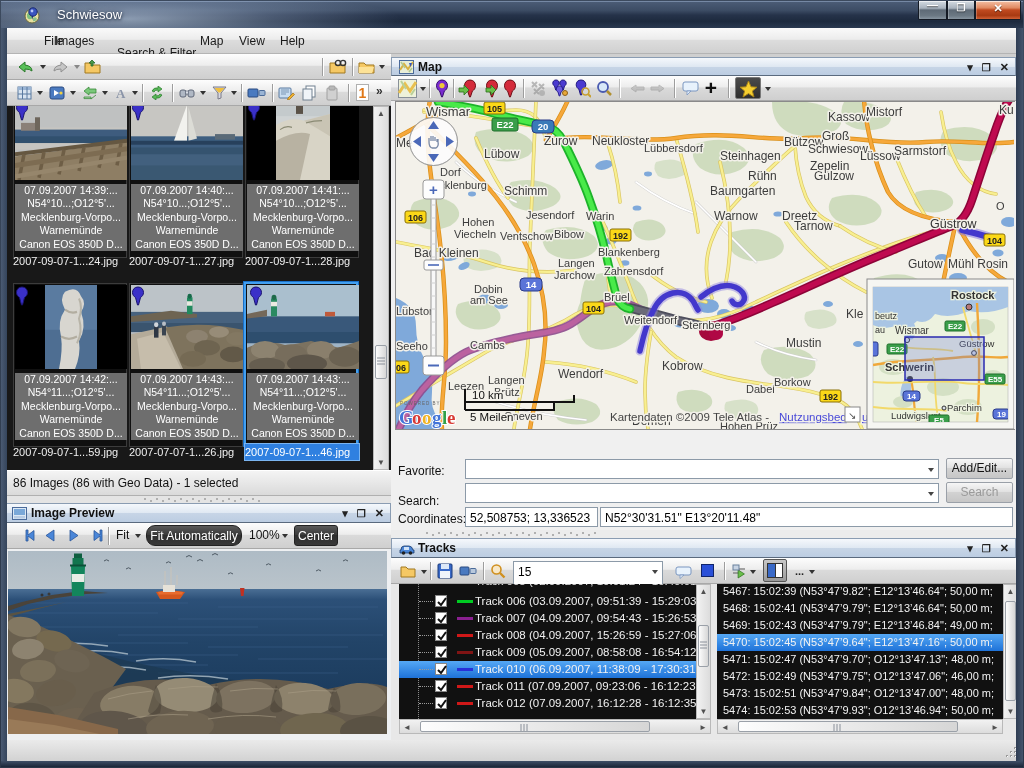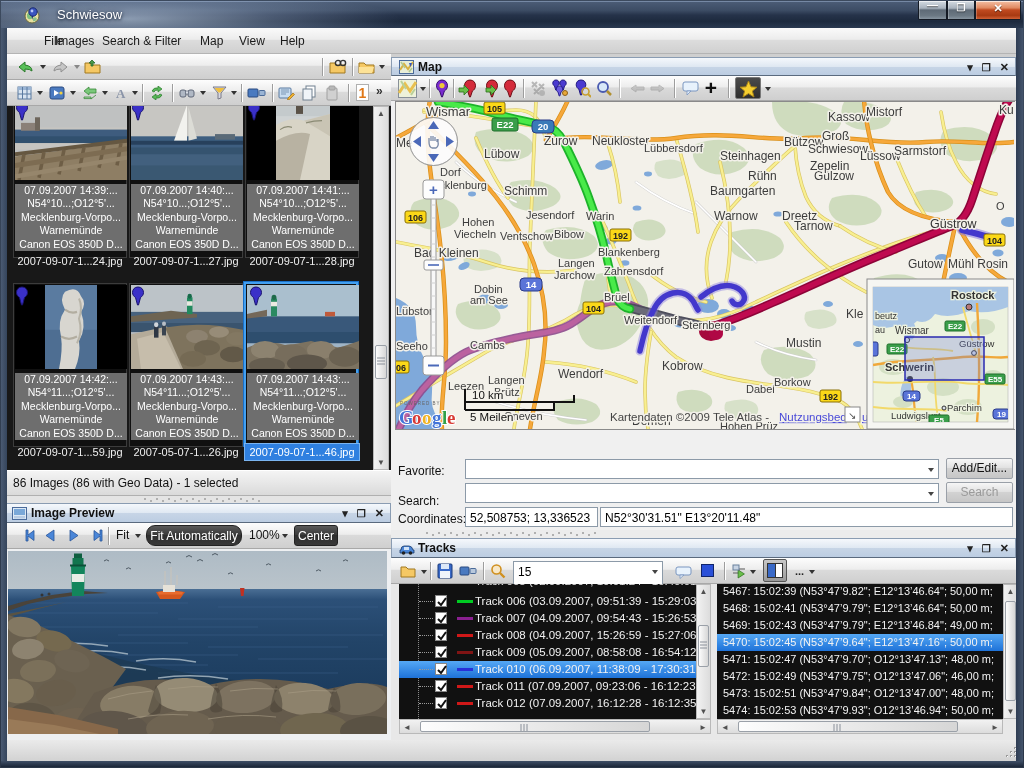--- a/index.html
+++ b/index.html
@@ -43,21 +43,21 @@
 .combo{position:absolute;background:#fff;border:1px solid #8c9aa8;}
 .combo .cbtext{position:absolute;left:4px;top:3px;font-size:12px;color:#000;white-space:nowrap;}
 .combo .cbarr{position:absolute;right:4px;top:8px;width:0;height:0;border-left:3.5px solid transparent;border-right:3.5px solid transparent;border-top:4px solid #444;}
 .gbtn{position:absolute;background:linear-gradient(180deg,#f6f6f6,#e2e2e2 45%,#d2d2d2 50%,#c6c6c6);border:1px solid #9aa0a8;border-radius:2px;text-align:center;font-size:12px;color:#111;}
 .darkbtn{position:absolute;background:linear-gradient(180deg,#5a5a5a,#3a3a3a 45%,#2e2e2e 50%,#383838);border:1px solid #222;border-radius:3px;color:#fff;text-align:center;}
 
 .tcell{position:absolute;width:114px;height:164px;border:1px solid #3c3c3c;background:#101010;}
 .tsel{border:2px solid #44a0f0;margin:-1px;box-shadow:0 0 0 1px #1a70c8;}
 .tphoto{position:absolute;left:1px;top:1px;width:112px;height:84px;overflow:hidden;}
 .tcap{position:absolute;left:1px;top:89px;width:112px;height:67px;background:#6e6e6e;color:#fff;font-size:10.5px;text-align:center;line-height:13.4px;white-space:nowrap;overflow:hidden;}
-.tfile{position:absolute;width:114px;text-align:center;color:#efefef;font-size:11px;height:16px;line-height:16px;white-space:nowrap;}
+.tfile{position:absolute;width:114px;text-align:left;color:#efefef;font-size:11px;height:16px;line-height:16px;white-space:nowrap;}
 .tfsel{background:#2f80e0;color:#fff;outline:1px solid #7ab4f0;}
 .pin{position:absolute;}
 </style>
 </head>
 <body>
 <div id="win">
 <div id="titlebar">
   <div id="titleglow"></div>
   <svg class="abs" style="left:22px;top:5px" width="18" height="18" viewBox="0 0 18 18">
     <circle cx="9" cy="10" r="7" fill="#e8e0a0" stroke="#6a6a40" stroke-width="1"></circle>
@@ -76,21 +76,21 @@
           <div class="glyph" style="font-size:10px;">❐</div>
         </div>
     <div class="wbtn" id="btn-close" style="left:57px;width:46px;">
           <div class="glyph">✕</div>
         </div>
   </div>
 </div>
 <div id="menubar">
   <div class="menuitem" style="left:18px;margin-left:22px;">File</div>
   <div class="menuitem" style="left:51px;">Images</div>
-  <div class="menuitem" style="left:98px;">Search &amp; Filter</div>
+  <div class="menuitem" style="left:113px;margin-top:12px;">Search &amp; Filter</div>
   <div class="menuitem" style="left:196px;">Map</div>
   <div class="menuitem" style="left:235px;">View</div>
   <div class="menuitem" style="left:276px;">Help</div>
 </div>
 
 <div id="toolbar1" class="abs toolbar" style="left:4px;top:54px;width:387px;height:26px;">
   <svg class="abs" style="left:12px;top:6px;" width="20" height="14" viewBox="0 0 20 14">
     <path d="M9 2 L3 7 L9 12 L9 9 Q14 9 16 11 Q16 6 9 5 Z" fill="#58c058" stroke="#2a7a2a" stroke-width="1"></path>
   </svg>
   <div class="darr" style="left:36px;top:11px;"></div>
@@ -323,21 +323,21 @@
     </svg></div>
     <div class="tcap">
           <div>07.09.2007 14:43:...</div>
           <div>N54°11...;O12°5'...</div>
           <div>Mecklenburg-Vorpo...</div>
           <div>Warnemünde</div>
           <div>Canon EOS 350D D...</div>
         </div>
   </div>
   <div class="tfile" style="left:9px;top:338px;">2007-09-07-1...59.jpg</div>
-  <div class="tfile" style="left:125px;top:338px;">2007-05-07-1...26.jpg</div>
+  <div class="tfile" style="left:125px;top:338px;">2007-07-07-1...26.jpg</div>
   <div class="tfile tfsel" style="left:241px;top:338px;">2007-09-07-1...46.jpg</div>
 
   <svg class="pin" style="left:11px;top:-5px;" width="14" height="20" viewBox="0 0 14 20">
         <path d="M7 1 C3.5 1 1.5 3.5 1.5 6.5 C1.5 9 3 10.5 4.5 11.5 L6.5 19 L7.5 19 L9.5 11.5 C11 10.5 12.5 9 12.5 6.5 C12.5 3.5 10.5 1 7 1" fill="#3a30c8" stroke="#1a1470" stroke-width="1"></path>
       </svg>
   <svg class="pin" style="left:127px;top:-5px;" width="14" height="20" viewBox="0 0 14 20">
         <path d="M7 1 C3.5 1 1.5 3.5 1.5 6.5 C1.5 9 3 10.5 4.5 11.5 L6.5 19 L7.5 19 L9.5 11.5 C11 10.5 12.5 9 12.5 6.5 C12.5 3.5 10.5 1 7 1" fill="#3a30c8" stroke="#1a1470" stroke-width="1"></path>
       </svg>
   <svg class="pin" style="left:243px;top:-5px;" width="14" height="20" viewBox="0 0 14 20">
         <path d="M7 1 C3.5 1 1.5 3.5 1.5 6.5 C1.5 9 3 10.5 4.5 11.5 L6.5 19 L7.5 19 L9.5 11.5 C11 10.5 12.5 9 12.5 6.5 C12.5 3.5 10.5 1 7 1" fill="#3a30c8" stroke="#1a1470" stroke-width="1"></path>

